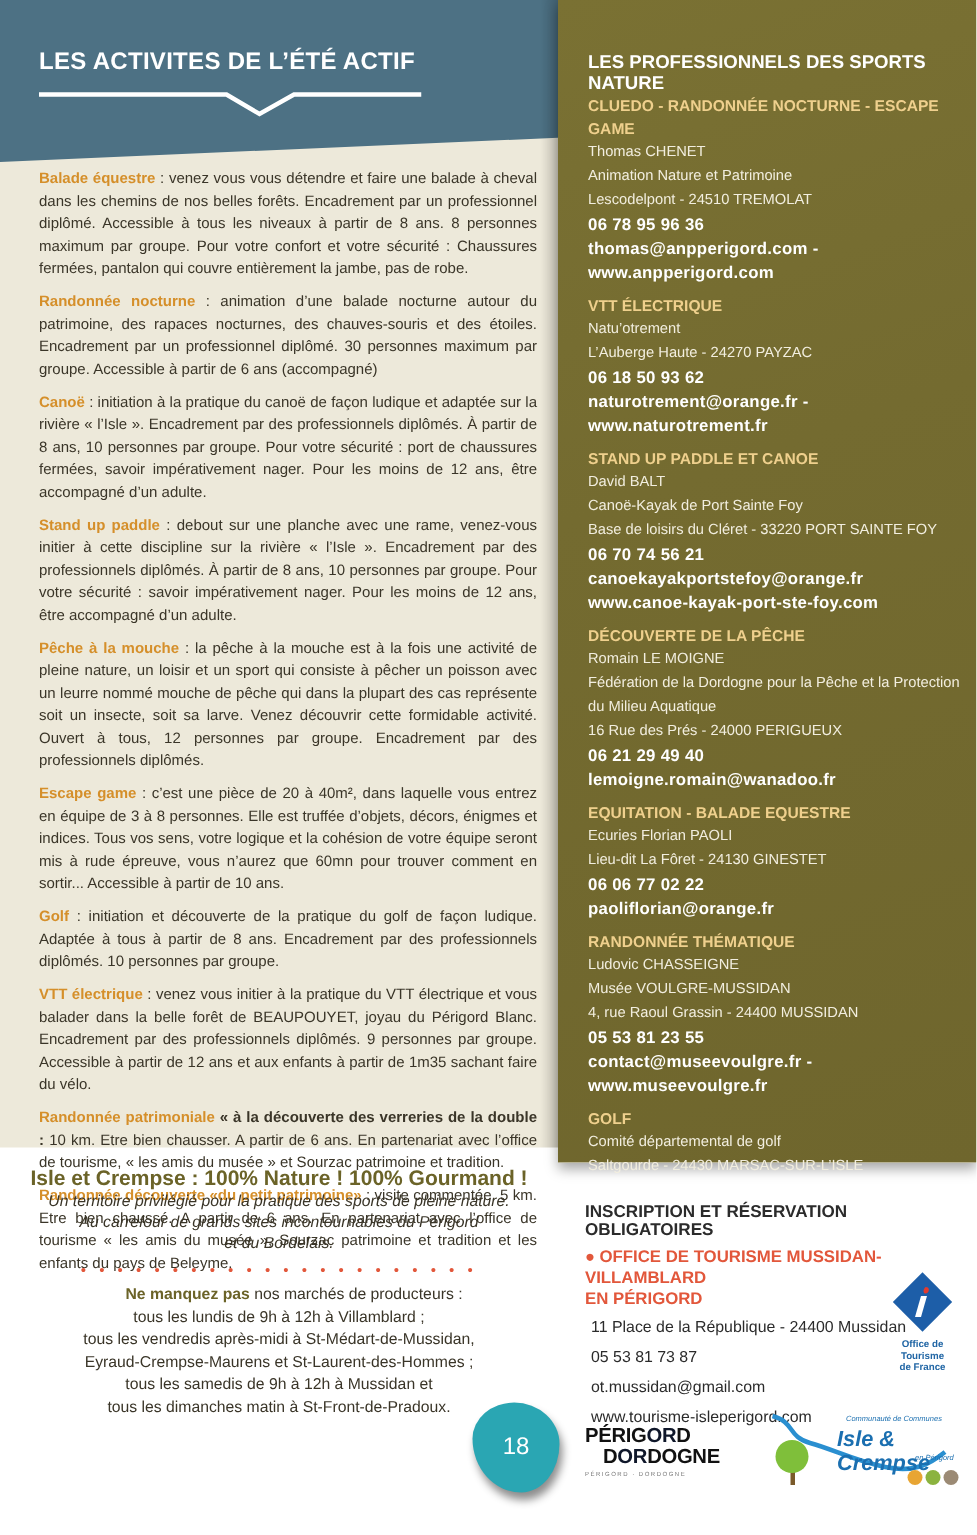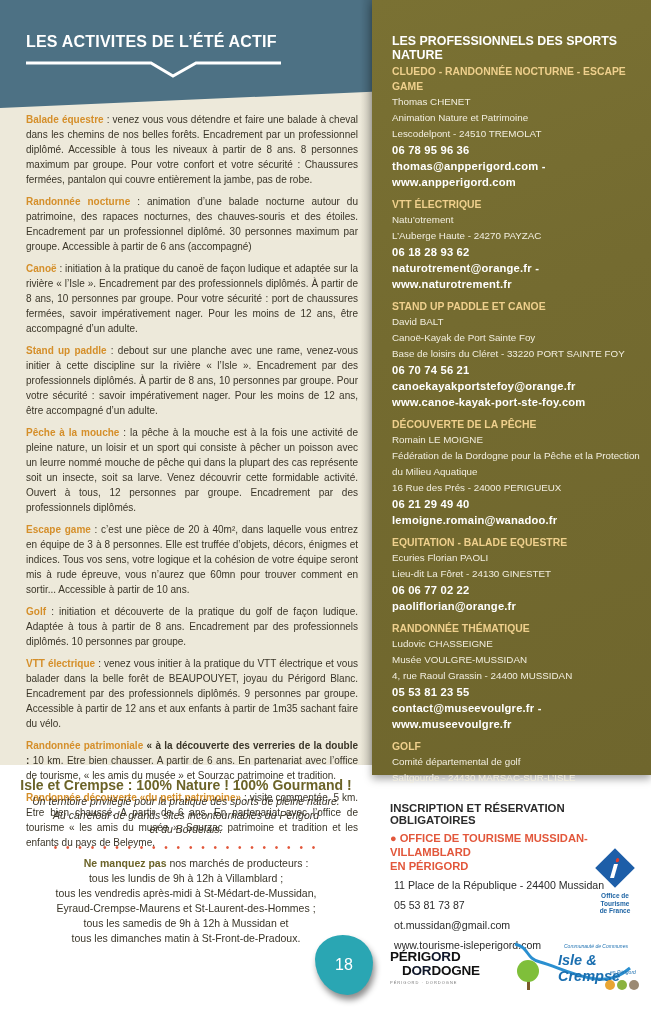--- a/index.html
+++ b/index.html
@@ -152,21 +152,21 @@
         <div class="pro-line">Thomas CHENET</div>
         <div class="pro-line">Animation Nature et Patrimoine</div>
         <div class="pro-line">Lescodelpont - 24510 TREMOLAT</div>
         <div class="pro-strong">06 78 95 96 36</div>
         <div class="pro-strong">thomas@anpperigord.com - www.anpperigord.com</div>
       </div>
       <div class="pro">
         <div class="pro-cat">VTT ÉLECTRIQUE</div>
         <div class="pro-line">Natu’otrement</div>
         <div class="pro-line">L’Auberge Haute - 24270 PAYZAC</div>
-        <div class="pro-strong">06 18 28 93 62</div>
+        <div class="pro-strong">06 18 50 93 62</div>
         <div class="pro-strong">naturotrement@orange.fr - www.naturotrement.fr</div>
       </div>
       <div class="pro">
         <div class="pro-cat">STAND UP PADDLE ET CANOE</div>
         <div class="pro-line">David BALT</div>
         <div class="pro-line">Canoë-Kayak de Port Sainte Foy</div>
         <div class="pro-line">Base de loisirs du Cléret - 33220 PORT SAINTE FOY</div>
         <div class="pro-strong">06 70 74 56 21</div>
         <div class="pro-strong">canoekayakportstefoy@orange.fr</div>
         <div class="pro-strong">www.canoe-kayak-port-ste-foy.com</div>

